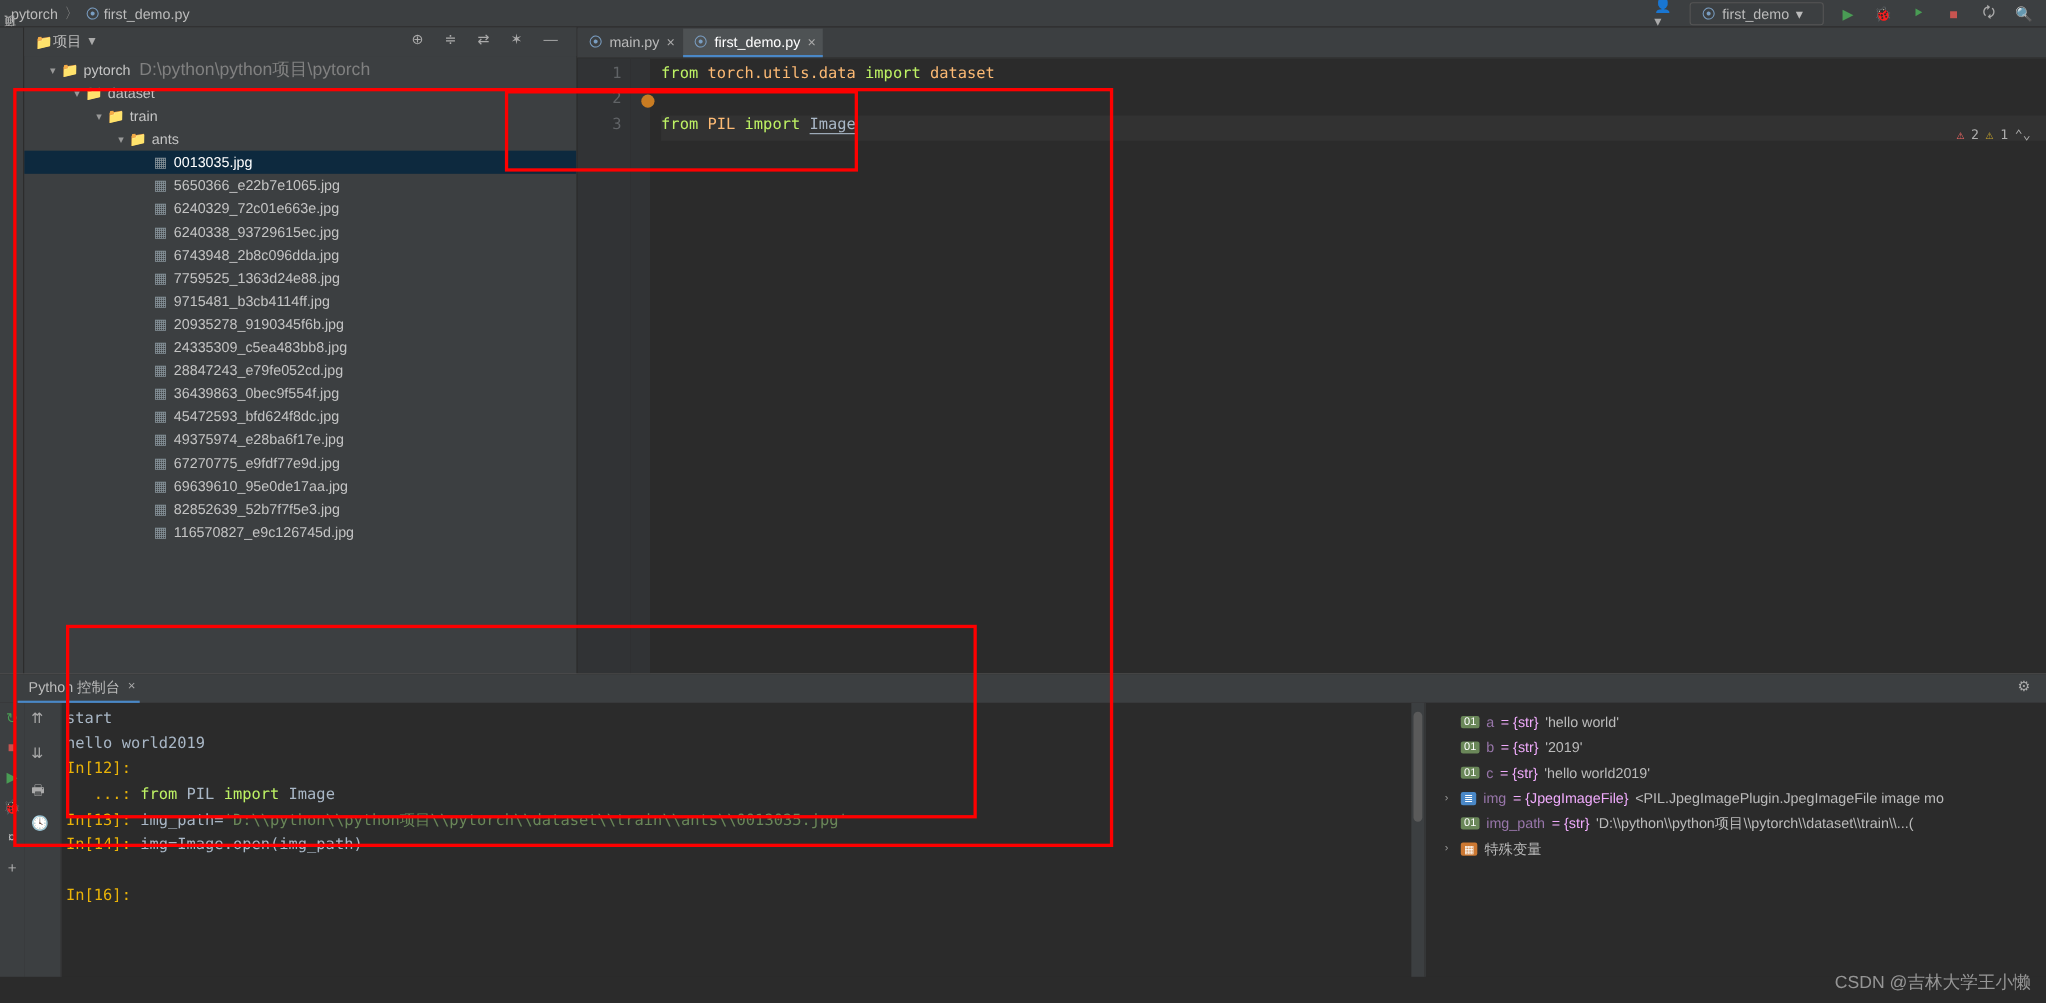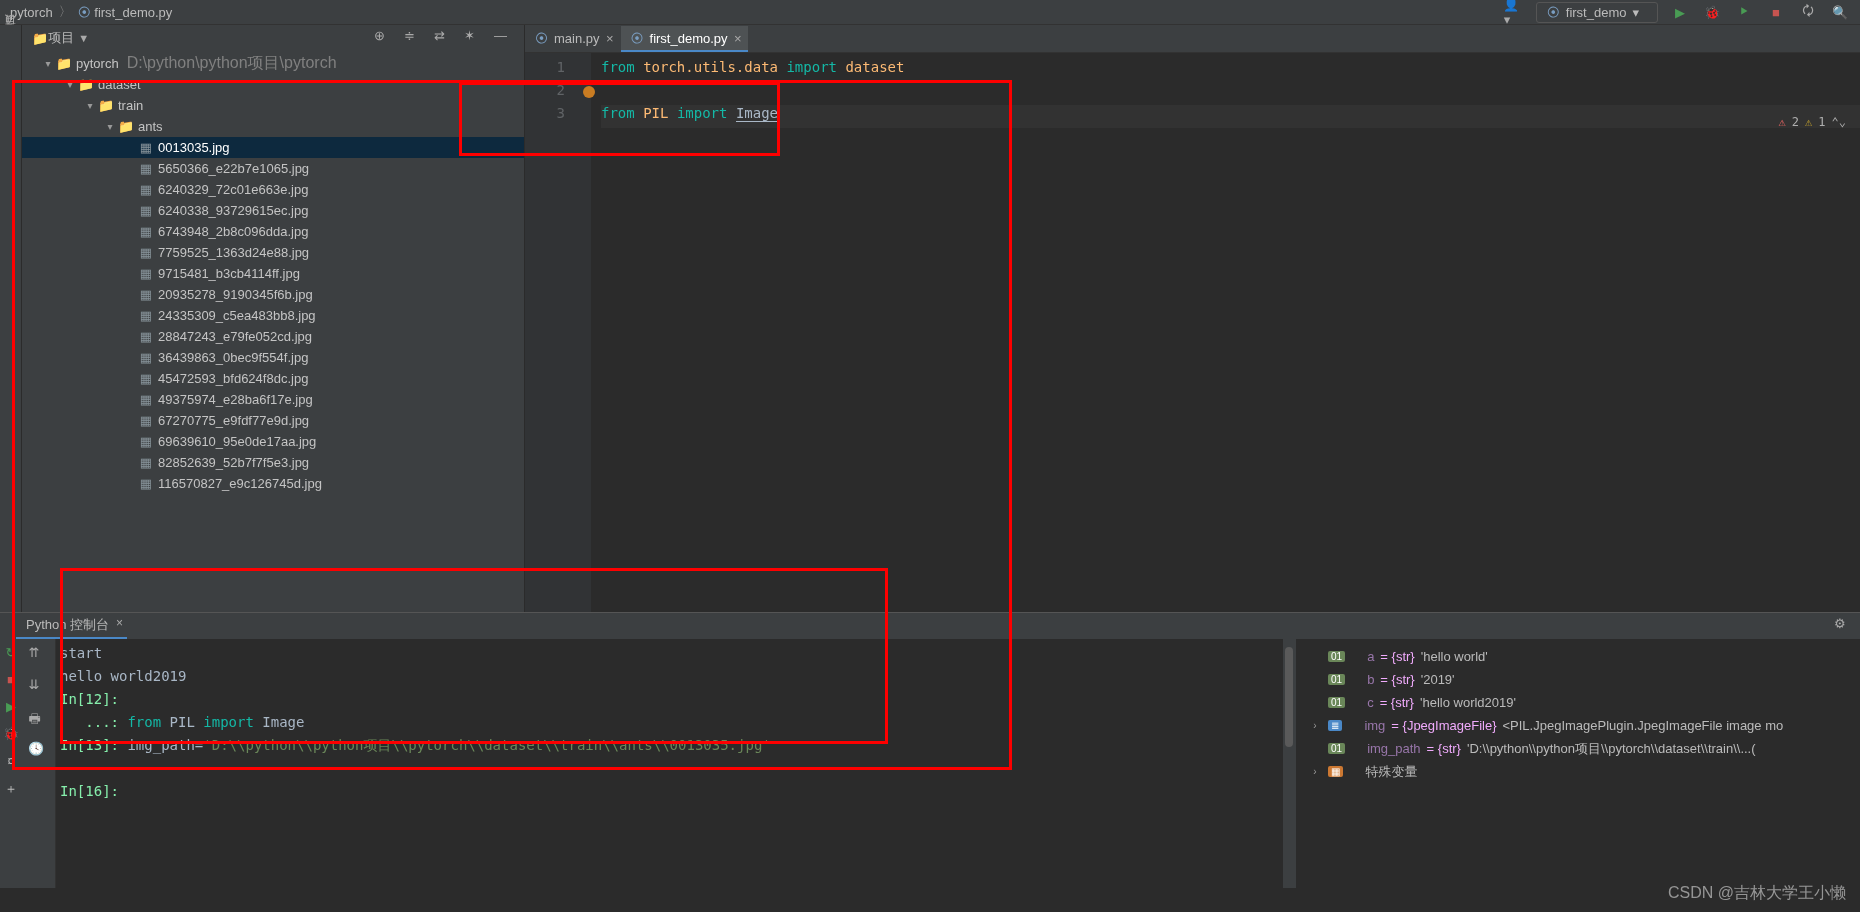--- a/index.html
+++ b/index.html
@@ -79,21 +79,21 @@
 .code-area { flex: 1; display: flex; font-family: "Consolas","Menlo",monospace; font-size: 14px; overflow: hidden; position: relative; }
 .gutter {
   width: 48px; background: #313335; text-align: right; padding: 6px 8px 0 0;
   color: #606366; user-select: none;
 }
 .gutter div { height: 23px; }
 .code-lines { flex: 1; padding: 6px 0 0 10px; position: relative; }
 .code-lines div.ln { height: 23px; white-space: pre; }
 .code-lines .current { background: #323232; }
 .indicator-col { width: 18px; background: #313335; }
-.kw { color: #14b8a6; }
+.kw { color: #bef264; }
 .ident { color: #fdba74; }
 .ident2 { color: #a9b7c6; border-bottom: 1px solid #a9b7c6; }
 .bulb {
   position: absolute; top: 33px; left: 58px;
   width: 12px; height: 12px; border-radius: 6px;
   background: #c97c22;
 }
 .code-badges {
   position: absolute; top: 62px; right: 14px; display:flex; gap:6px;
   color:#aeaeae; font-size:12px;
@@ -126,35 +126,35 @@
 .con-tools {
   width: 34px; background: #3c3f41; border-right: 1px solid #323232;
   display:flex; flex-direction:column; align-items:center; padding-top: 6px; gap: 12px;
 }
 .con-output {
   flex: 1; font-family: "Consolas","Menlo",monospace; font-size: 14px;
   padding: 6px 0 0 4px; overflow: hidden;
   color: #a9b7c6;
 }
 .con-output .row { height: 23px; white-space: pre; }
-.prom { color: #86efac; }
+.prom { color: #eab308; }
 .str { color: #6a8759; }
 .scrollbar-v { width: 12px; background: #3c3f41; display:flex; align-items:flex-start; justify-content:center;}
 .scrollbar-v .thumb { width: 8px; height: 100px; background:#5a5a5a; border-radius:4px; margin-top: 8px;}
 
 .vars-panel {
   width: 565px; background: #2b2b2b; border-left: 1px solid #3c3f41;
   font-size: 13px; padding: 6px 2px;
 }
 .var-row { height: 23px; display:flex; align-items:center; gap: 6px; padding-left: 10px; white-space: nowrap; overflow:hidden; }
 .var-row .ex { width: 14px; text-align:center; color:#999; font-size:10px; }
 .var-name { color: #9876aa; }
 .var-type { color: #f0abfc; }
 .var-val  { color: #bbbbbb; }
-.var-badge { display:inline-flex; background:#6a8759; color:#fff; padding:0 3px; border-radius:2px; font-size:10px; margin-right:16px; }
+.var-badge { display:inline-flex; background:#6a8759; color:#fff; padding:0 3px; border-radius:2px; font-size:10px; margin-right:0; }
 .var-badge.obj { background:#4a88c7; }
 .var-badge.col { background:#cc7832; }
 
 .watermark {
   position: absolute; right: 14px; bottom: 8px;
   font-size: 16px; color: #dcdcdc99;
 }
 </style>
 </head>
 <body>
@@ -347,20 +347,21 @@
       <span class="btn-ic">⇊</span>
       <span class="btn-ic">🖶</span>
       <span class="btn-ic">🕓</span>
     </div>
     <div class="con-output">
       <div class="row">start</div>
       <div class="row">hello world2019</div>
       <div class="row"><span class="prom">In[12]:</span></div>
       <div class="row"><span class="prom">   ...: </span><span class="kw">from</span><span> PIL </span><span class="kw">import</span><span> Image</span></div>
       <div class="row"><span class="prom">In[13]:</span><span> img_path=</span><span class="str">'D:\\python\\python项目\\pytorch\\dataset\\train\\ants\\0013035.jpg'</span></div>
+      <div class="row"><span class="prom">In[14]:</span><span> img=Image.open(img_path)</span></div>
       <div class="row"></div>
       <div class="row"><span class="prom">In[16]:</span></div>
     </div>
     <div class="scrollbar-v">
         <div class="thumb"></div>
       </div>
     <div class="vars-panel">
       <div class="var-row">
           <span class="ex"></span>
           <span class="var-badge">01</span>

